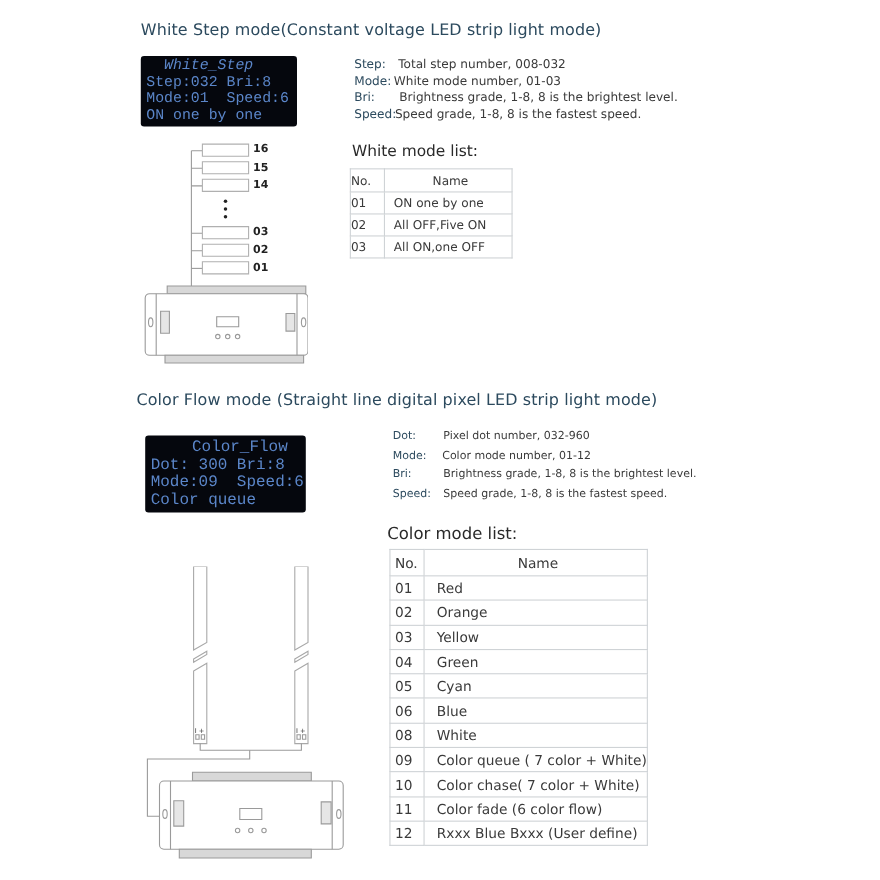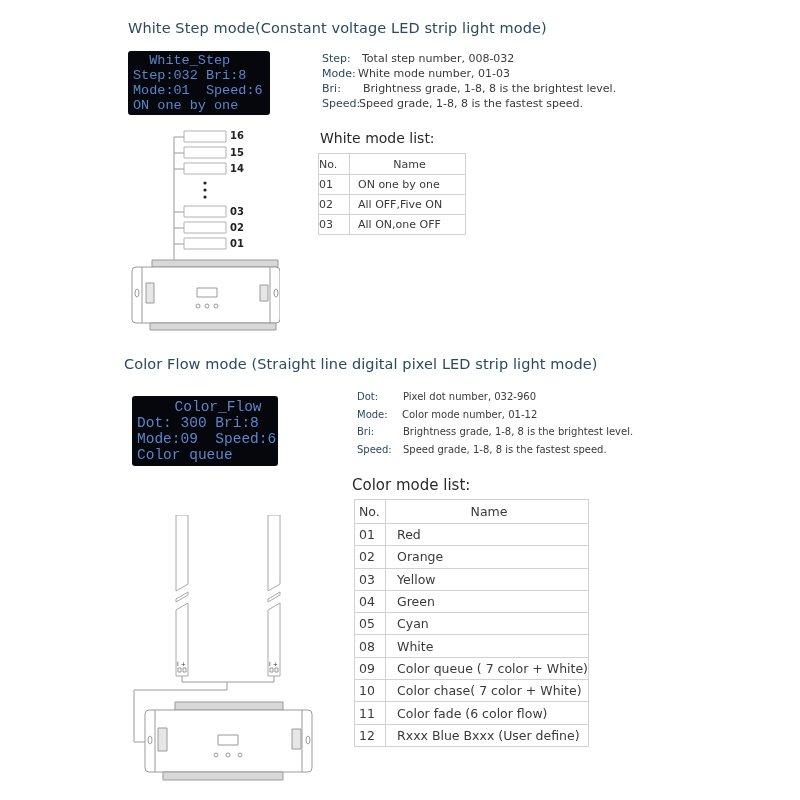--- a/index.html
+++ b/index.html
@@ -16,21 +16,21 @@
   table.modes th.name { text-align:center;margin-top:40px; }
   .lbl { font-size:10px; font-weight:bold; color:#222; }
   svg line, svg rect, svg path, svg circle, svg ellipse { vector-effect:non-scaling-stroke; }
 </style>
 </head>
 <body>
 
 <div class="abs heading" style="left:128px; top:20px;">White Step mode(Constant voltage LED strip light mode)</div>
 
 <div class="abs lcd" style="left:128px; top:51px; width:142px; height:64px; font-size:13.5px; padding-top:3px;">
-  <div style="height:15px;">  White_Step</div>
+  <div style="height:15px;font-style:italic;">  White_Step</div>
   <div style="height:15px;">Step:032 Bri:8</div>
   <div style="height:15px;">Mode:01  Speed:6</div>
   <div style="height:15px;">ON one by one</div>
 </div>
 
 <div class="abs desc" style="left:322px; top:51px;">
   <div><span class="k" style="width:40px">Step:</span><span>Total step number, 008-032</span></div>
   <div><span class="k" style="width:36px">Mode:</span><span>White mode number, 01-03</span></div>
   <div><span class="k" style="width:41px">Bri:</span><span>Brightness grade, 1-8, 8 is the brightest level.</span></div>
   <div><span class="k" style="width:37px">Speed:</span><span>Speed grade, 1-8, 8 is the fastest speed.</span></div>
@@ -146,20 +146,24 @@
       </tr>
       <tr style="height: 22.3px;">
         <td>04</td>
         <td style="padding-left: 11px;">Green</td>
       </tr>
       <tr style="height: 22.3px;">
         <td>05</td>
         <td style="padding-left: 11px;">Cyan</td>
       </tr>
       <tr style="height: 22.3px;">
+        <td>06</td>
+        <td style="padding-left: 11px;">Blue</td>
+      </tr>
+      <tr style="height: 22.3px;">
         <td>08</td>
         <td style="padding-left: 11px;">White</td>
       </tr>
       <tr style="height: 22.3px;">
         <td>09</td>
         <td style="padding-left: 11px;">Color queue ( 7 color + White)</td>
       </tr>
       <tr style="height: 22.3px;">
         <td>10</td>
         <td style="padding-left: 11px;">Color chase( 7 color + White)</td>

